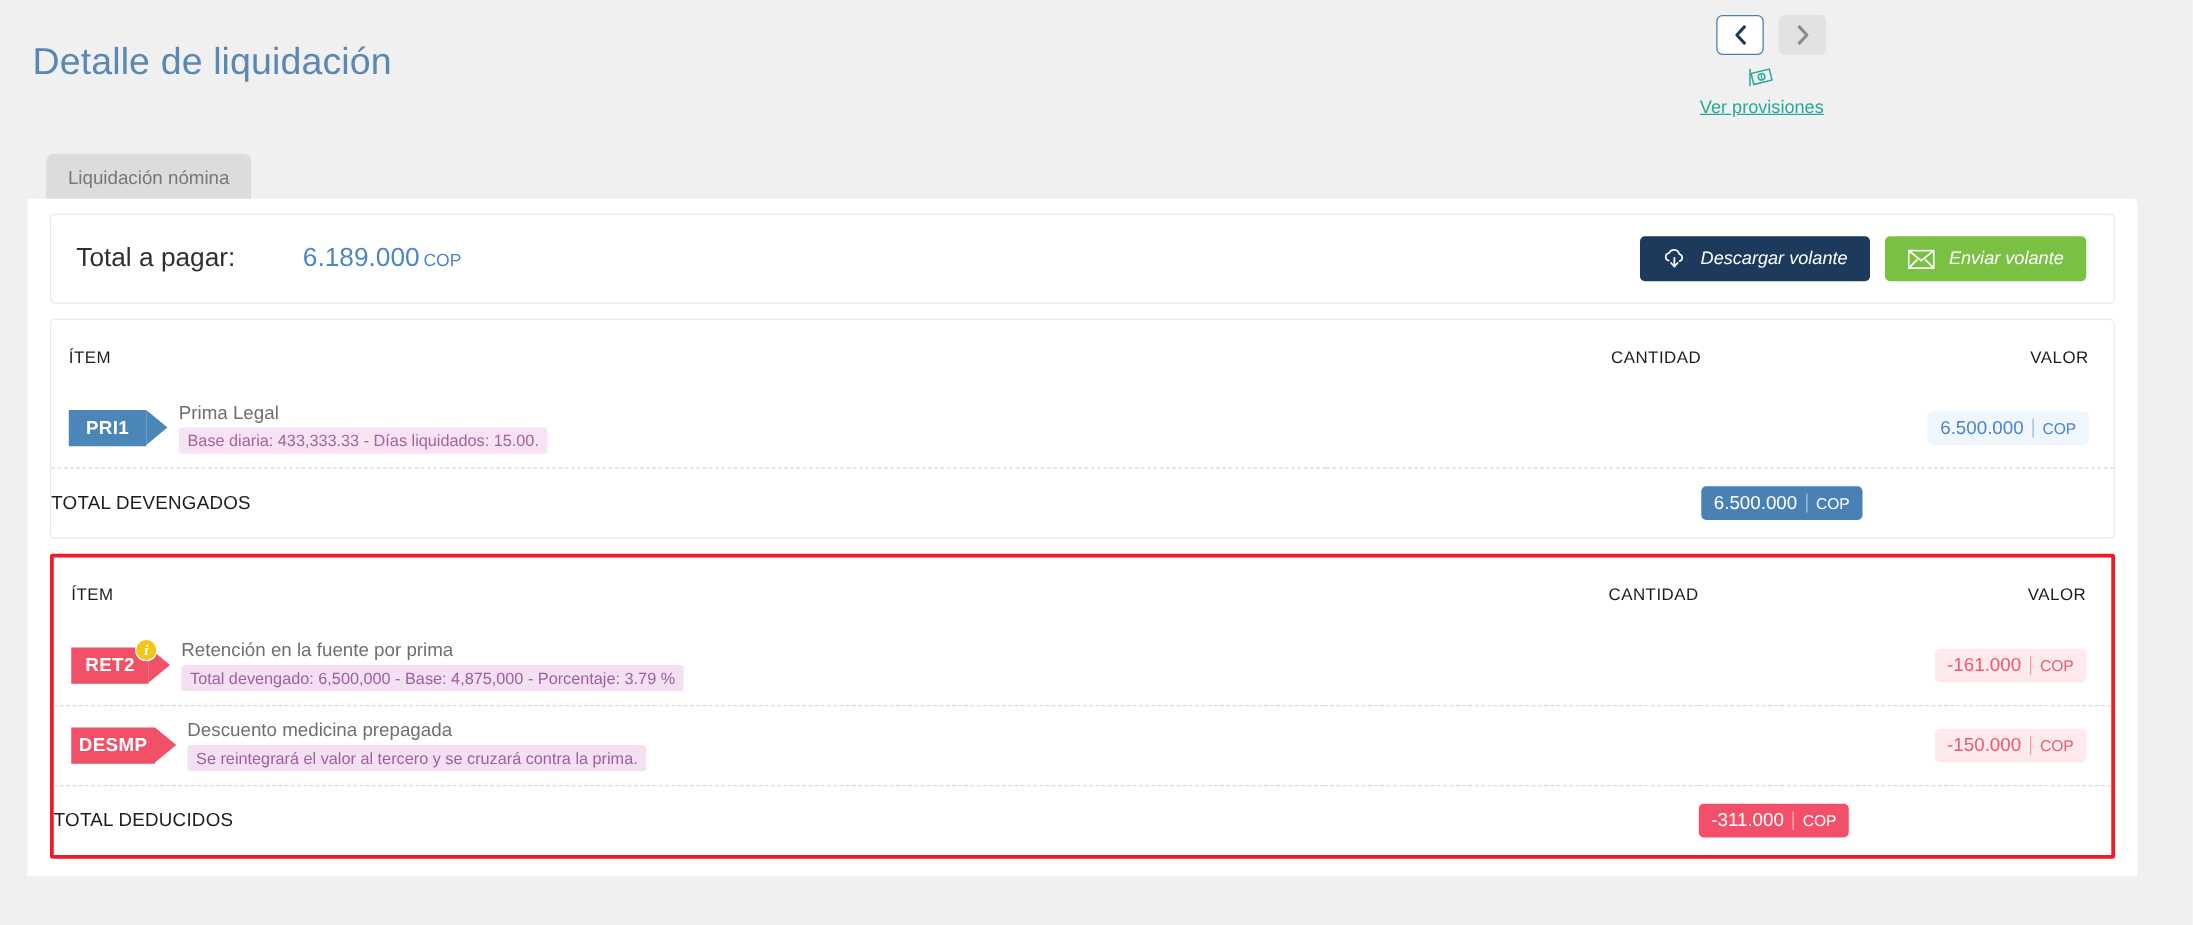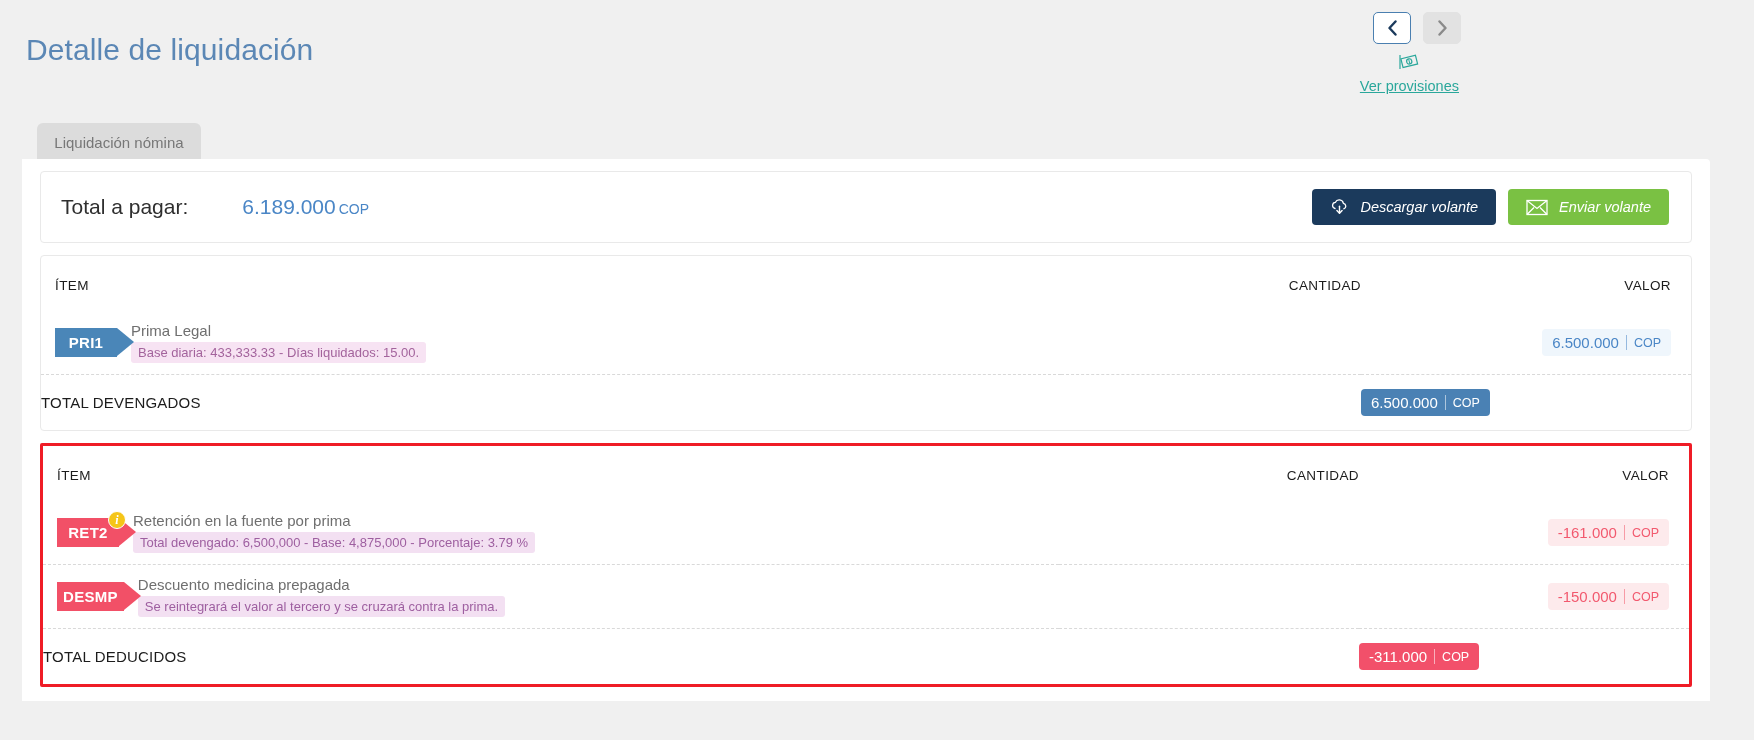--- a/index.html
+++ b/index.html
@@ -113,21 +113,21 @@
     padding: 11px 0; vertical-align: middle;
     border-top: 1px dashed #d9d9d9;
   }
   .row:first-child td { border-top: none; }
   .row td.c-item-pad { padding-left: 14px; }
   .row td.c-val-pad { padding-right: 20px; text-align: right; }
 
   .item-cell { display: flex; align-items: center; gap: 0; }
 
   
-  .badge-wrap { position: relative; flex: none; margin-right: 14px; }
+  .badge-wrap { position: relative; flex: none; margin-right: 26px; }
   .badge {
     position: relative; height: 29px; min-width: 62px;
     display: flex; align-items: center; justify-content: center;
     padding: 0 6px; color: #ffffff; font-size: 15px; font-weight: bold;
     letter-spacing: .3px; overflow: hidden; white-space: nowrap;
   }
   .badge.blue { background: #4a86b8; }
   .badge.red  { background: #f25067; }
   .badge-arrow {
     position: absolute; left: 100%; top: 0;

